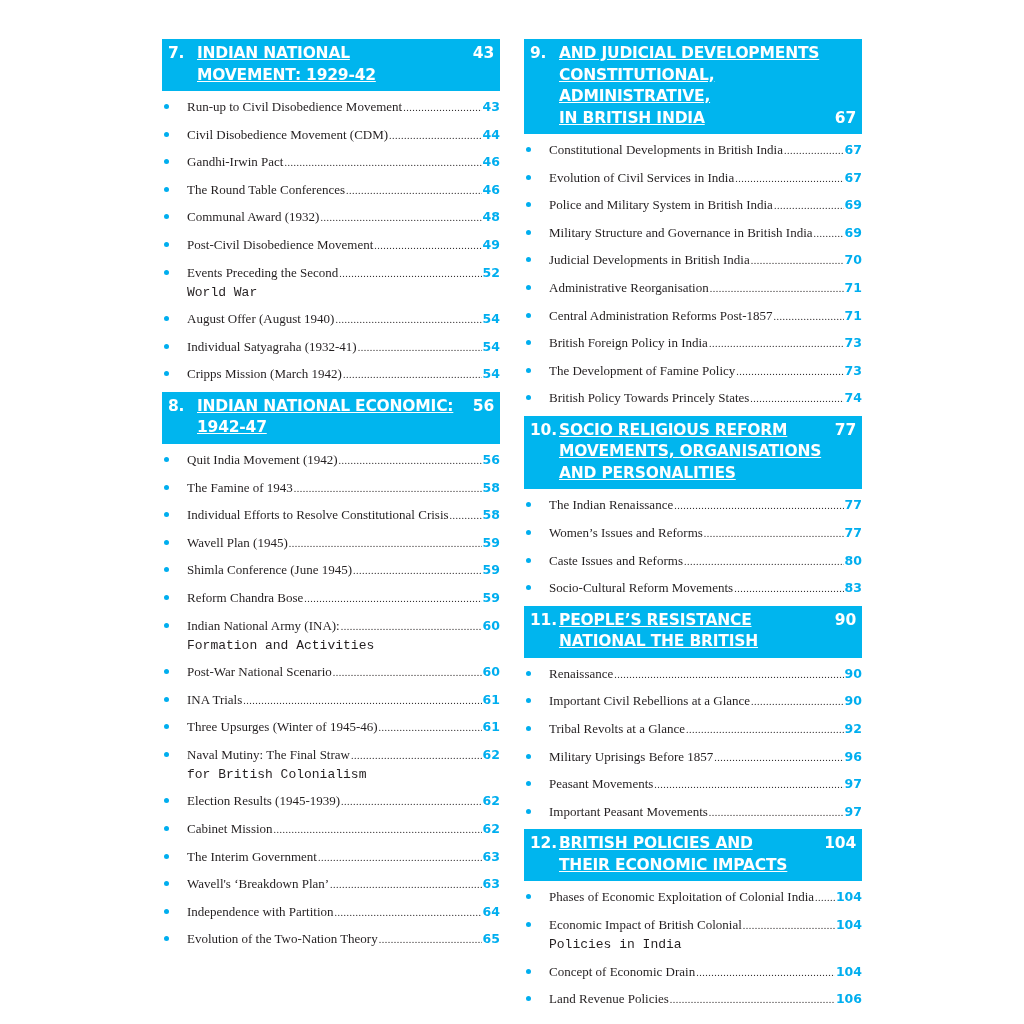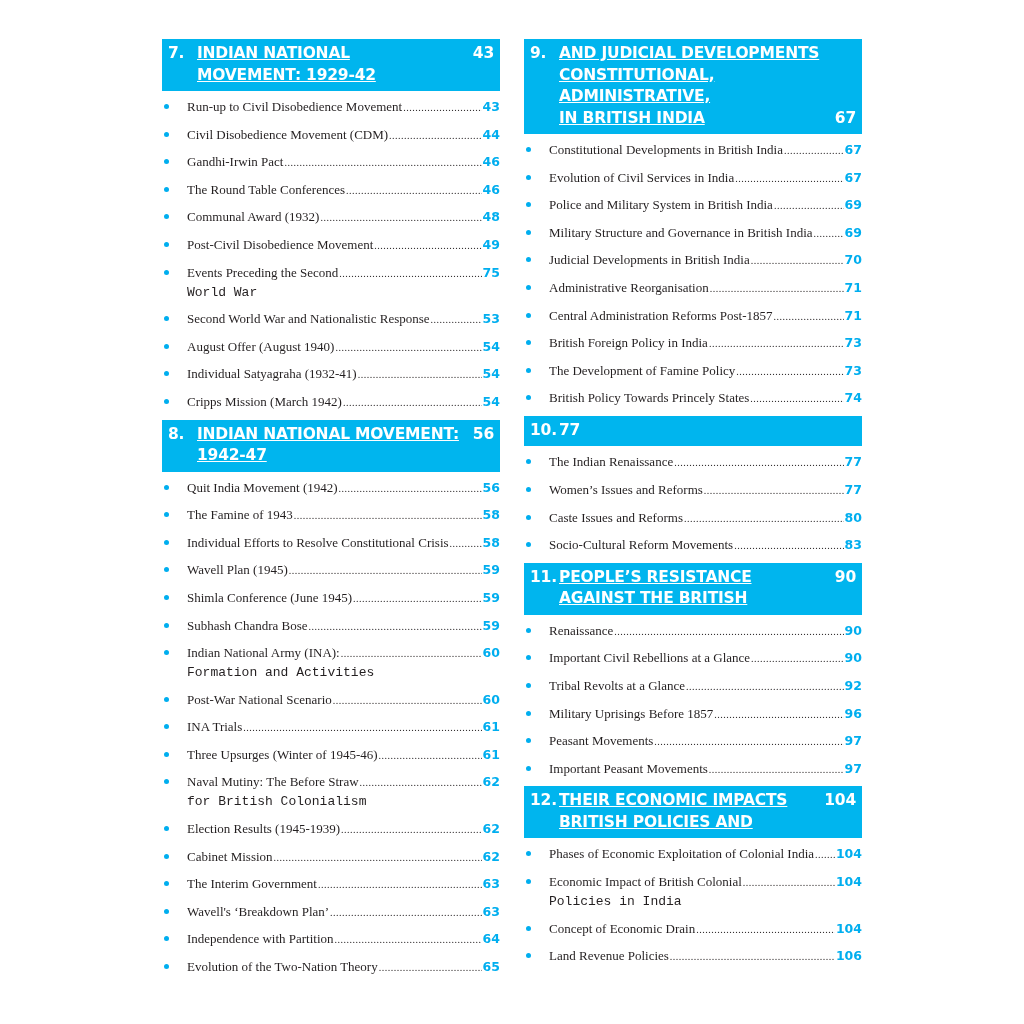--- a/index.html
+++ b/index.html
@@ -120,31 +120,23 @@
             <span class="label">Post-Civil Disobedience Movement</span>
             <span class="dots"></span>
             <span class="page">49</span>
           </div>
         </li>
         <li class="entry">
           <span class="bullet"></span>
           <div class="line1">
             <span class="label">Events Preceding the Second</span>
             <span class="dots"></span>
-            <span class="page">75</span>
+            <span class="page">52</span>
           </div>
           <span class="line2">World War</span>
-        </li>
-        <li class="entry">
-          <span class="bullet"></span>
-          <div class="line1">
-            <span class="label">Second World War and Nationalistic Response</span>
-            <span class="dots"></span>
-            <span class="page">53</span>
-          </div>
         </li>
         <li class="entry">
           <span class="bullet"></span>
           <div class="line1">
             <span class="label">August Offer (August 1940)</span>
             <span class="dots"></span>
             <span class="page">54</span>
           </div>
         </li>
         <li class="entry">
@@ -162,21 +154,21 @@
             <span class="dots"></span>
             <span class="page">54</span>
           </div>
         </li>
       </ul>
     </section>
     <section class="chapter">
       <div class="chapter-head">
         <span class="num">8.</span>
         <span class="title">
-          <span>INDIAN NATIONAL MOVEMENT:</span>
+          <span>INDIAN NATIONAL ECONOMIC:</span>
           <span>1942-47</span>
         </span>
         <span class="pg">56</span>
       </div>
       <ul class="entries">
         <li class="entry">
           <span class="bullet"></span>
           <div class="line1">
             <span class="label">Quit India Movement (1942)</span>
             <span class="dots"></span>
@@ -211,21 +203,21 @@
           <span class="bullet"></span>
           <div class="line1">
             <span class="label">Shimla Conference (June 1945)</span>
             <span class="dots"></span>
             <span class="page">59</span>
           </div>
         </li>
         <li class="entry">
           <span class="bullet"></span>
           <div class="line1">
-            <span class="label">Subhash Chandra Bose</span>
+            <span class="label">Reform Chandra Bose</span>
             <span class="dots"></span>
             <span class="page">59</span>
           </div>
         </li>
         <li class="entry">
           <span class="bullet"></span>
           <div class="line1">
             <span class="label">Indian National Army (INA):</span>
             <span class="dots"></span>
             <span class="page">60</span>
@@ -252,21 +244,21 @@
           <span class="bullet"></span>
           <div class="line1">
             <span class="label">Three Upsurges (Winter of 1945-46)</span>
             <span class="dots"></span>
             <span class="page">61</span>
           </div>
         </li>
         <li class="entry">
           <span class="bullet"></span>
           <div class="line1">
-            <span class="label">Naval Mutiny: The Before Straw</span>
+            <span class="label">Naval Mutiny: The Final Straw</span>
             <span class="dots"></span>
             <span class="page">62</span>
           </div>
           <span class="line2">for British Colonialism</span>
         </li>
         <li class="entry">
           <span class="bullet"></span>
           <div class="line1">
             <span class="label">Election Results (1945-1939)</span>
             <span class="dots"></span>
@@ -406,20 +398,25 @@
             <span class="label">British Policy Towards Princely States</span>
             <span class="dots"></span>
             <span class="page">74</span>
           </div>
         </li>
       </ul>
     </section>
     <section class="chapter">
       <div class="chapter-head">
         <span class="num">10.</span>
+        <span class="title">
+          <span>SOCIO RELIGIOUS REFORM</span>
+          <span>MOVEMENTS, ORGANISATIONS</span>
+          <span>AND PERSONALITIES</span>
+        </span>
         <span class="pg">77</span>
       </div>
       <ul class="entries">
         <li class="entry">
           <span class="bullet"></span>
           <div class="line1">
             <span class="label">The Indian Renaissance</span>
             <span class="dots"></span>
             <span class="page">77</span>
           </div>
@@ -448,21 +445,21 @@
             <span class="page">83</span>
           </div>
         </li>
       </ul>
     </section>
     <section class="chapter">
       <div class="chapter-head">
         <span class="num">11.</span>
         <span class="title">
           <span>PEOPLE’S RESISTANCE</span>
-          <span>AGAINST THE BRITISH</span>
+          <span>NATIONAL THE BRITISH</span>
         </span>
         <span class="pg">90</span>
       </div>
       <ul class="entries">
         <li class="entry">
           <span class="bullet"></span>
           <div class="line1">
             <span class="label">Renaissance</span>
             <span class="dots"></span>
             <span class="page">90</span>
@@ -507,22 +504,22 @@
             <span class="dots"></span>
             <span class="page">97</span>
           </div>
         </li>
       </ul>
     </section>
     <section class="chapter">
       <div class="chapter-head">
         <span class="num">12.</span>
         <span class="title">
+          <span>BRITISH POLICIES AND</span>
           <span>THEIR ECONOMIC IMPACTS</span>
-          <span>BRITISH POLICIES AND</span>
         </span>
         <span class="pg">104</span>
       </div>
       <ul class="entries">
         <li class="entry">
           <span class="bullet"></span>
           <div class="line1">
             <span class="label">Phases of Economic Exploitation of Colonial India</span>
             <span class="dots"></span>
             <span class="page">104</span>

